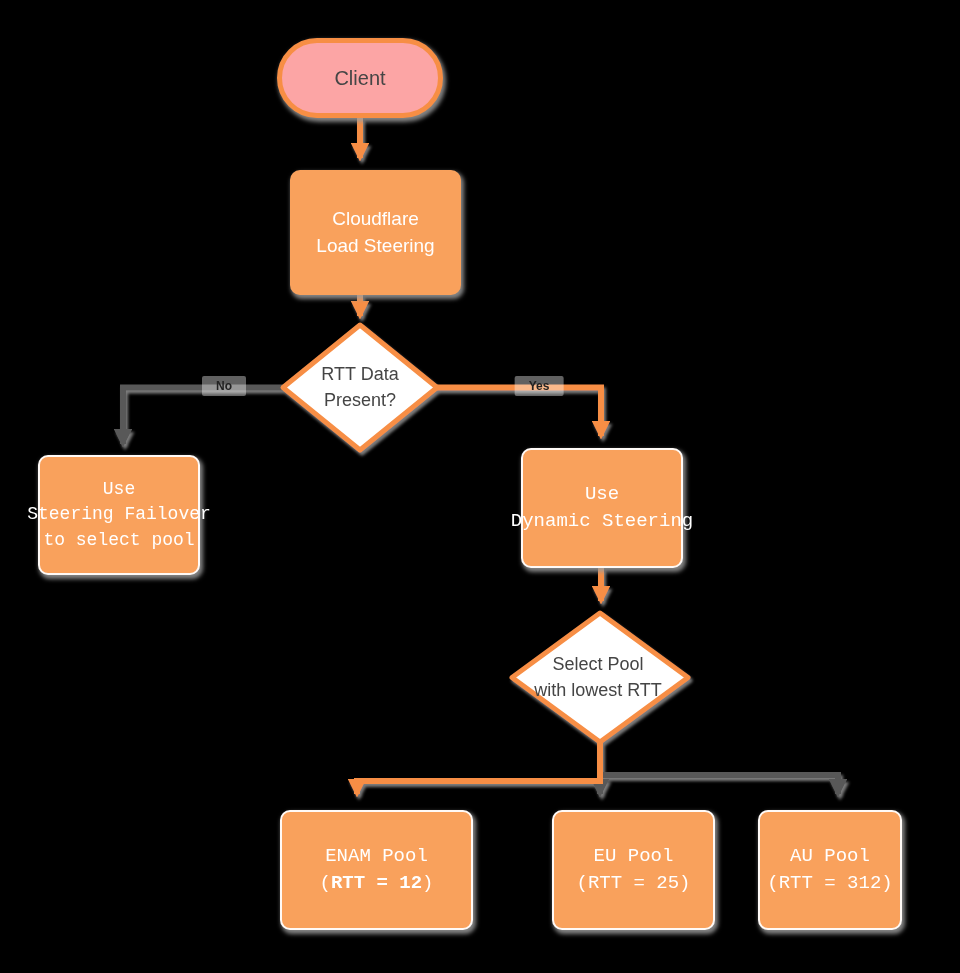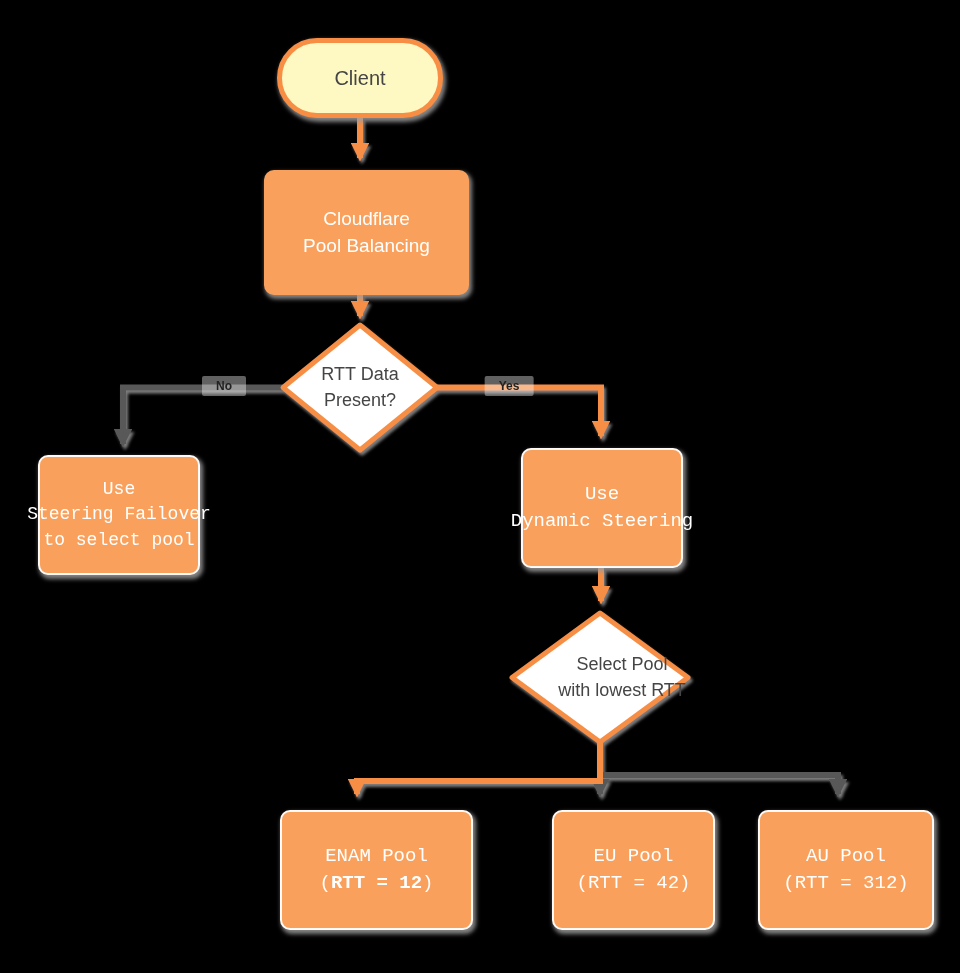--- a/index.html
+++ b/index.html
@@ -27,21 +27,21 @@
   .diamond{fill:#ffffff;stroke:var(--orange-line);stroke-width:5;stroke-linejoin:round;}
   .node{
     position:absolute;box-sizing:border-box;
     display:flex;flex-direction:column;align-items:center;justify-content:center;
     text-align:center;border-radius:10px;
     box-shadow:2px 3px 4px 1px var(--shadow);
   }
   .node--orange{background:var(--orange-fill);color:var(--white-text);font-size:19px;line-height:1.4;}
   .node--bordered{border:2px solid rgba(255,255,255,0.95);font-family:Liberation Mono, monospace;}
   .node--client{
-    background:#fef9c3;color:var(--dark-text);
+    background:#fca5a5;color:var(--dark-text);
     border:5px solid var(--orange-line);border-radius:42px;
     font-size:20px;
   }
   .diamond-text{
     position:absolute;display:flex;flex-direction:column;align-items:center;justify-content:center;
     text-align:center;color:var(--dark-text);font-size:18px;line-height:1.4;
   }
   .edge-label{
     position:absolute;transform:translate(-50%,-50%);
     background:var(--chip-bg);color:var(--chip-text);
@@ -83,57 +83,57 @@
 
       <polygon class="diamond" points="360,325 437,387.5 360,450 283,387.5"></polygon>
       <polygon class="diamond" points="600,613 688,677.5 600,742 512,677.5"></polygon>
     </g>
   </svg>
 
   <div class="node node--client" style="left:277px;top:38px;width:166px;height:80px">
     <div class="tline">Client</div>
   </div>
 
-  <div class="node node--orange" style="left:264px;top:170px;width:205px;height:125px">
+  <div class="node node--orange" style="left:290px;top:170px;width:171px;height:125px">
     <div class="tline">Cloudflare</div>
-    <div class="tline">Pool Balancing</div>
+    <div class="tline">Load Steering</div>
   </div>
 
   <div class="diamond-text" style="left:288px;top:350px;width:144px;height:75px">
     <div class="tline">RTT Data</div>
     <div class="tline">Present?</div>
   </div>
 
   <div class="edge-label" style="left:224px;top:386px">No</div>
-  <div class="edge-label" style="left:509px;top:386px">Yes</div>
+  <div class="edge-label" style="left:539px;top:386px">Yes</div>
 
   <div class="node node--orange node--bordered node--failover" style="left:38px;top:455px;width:162px;height:120px">
     <div class="tline">Use</div>
     <div class="tline">Steering Failover</div>
     <div class="tline">to select pool</div>
   </div>
 
   <div class="node node--orange node--bordered" style="left:521px;top:448px;width:162px;height:120px">
     <div class="tline">Use</div>
     <div class="tline">Dynamic Steering</div>
   </div>
 
-  <div class="diamond-text" style="left:532px;top:640px;width:180px;height:75px">
+  <div class="diamond-text" style="left:508px;top:640px;width:180px;height:75px">
     <div class="tline">Select Pool</div>
     <div class="tline">with lowest RTT</div>
   </div>
 
   <div class="node node--orange node--bordered" style="left:280px;top:810px;width:193px;height:120px">
     <div class="tline">ENAM Pool</div>
     <div class="tline">(<b>RTT = 12</b>)</div>
   </div>
 
   <div class="node node--orange node--bordered" style="left:552px;top:810px;width:163px;height:120px">
     <div class="tline">EU Pool</div>
-    <div class="tline">(RTT = 42)</div>
+    <div class="tline">(RTT = 25)</div>
   </div>
 
-  <div class="node node--orange node--bordered" style="left:758px;top:810px;width:176px;height:120px">
+  <div class="node node--orange node--bordered" style="left:758px;top:810px;width:144px;height:120px">
     <div class="tline">AU Pool</div>
     <div class="tline">(RTT = 312)</div>
   </div>
 
 </div>
 
 </body></html>

